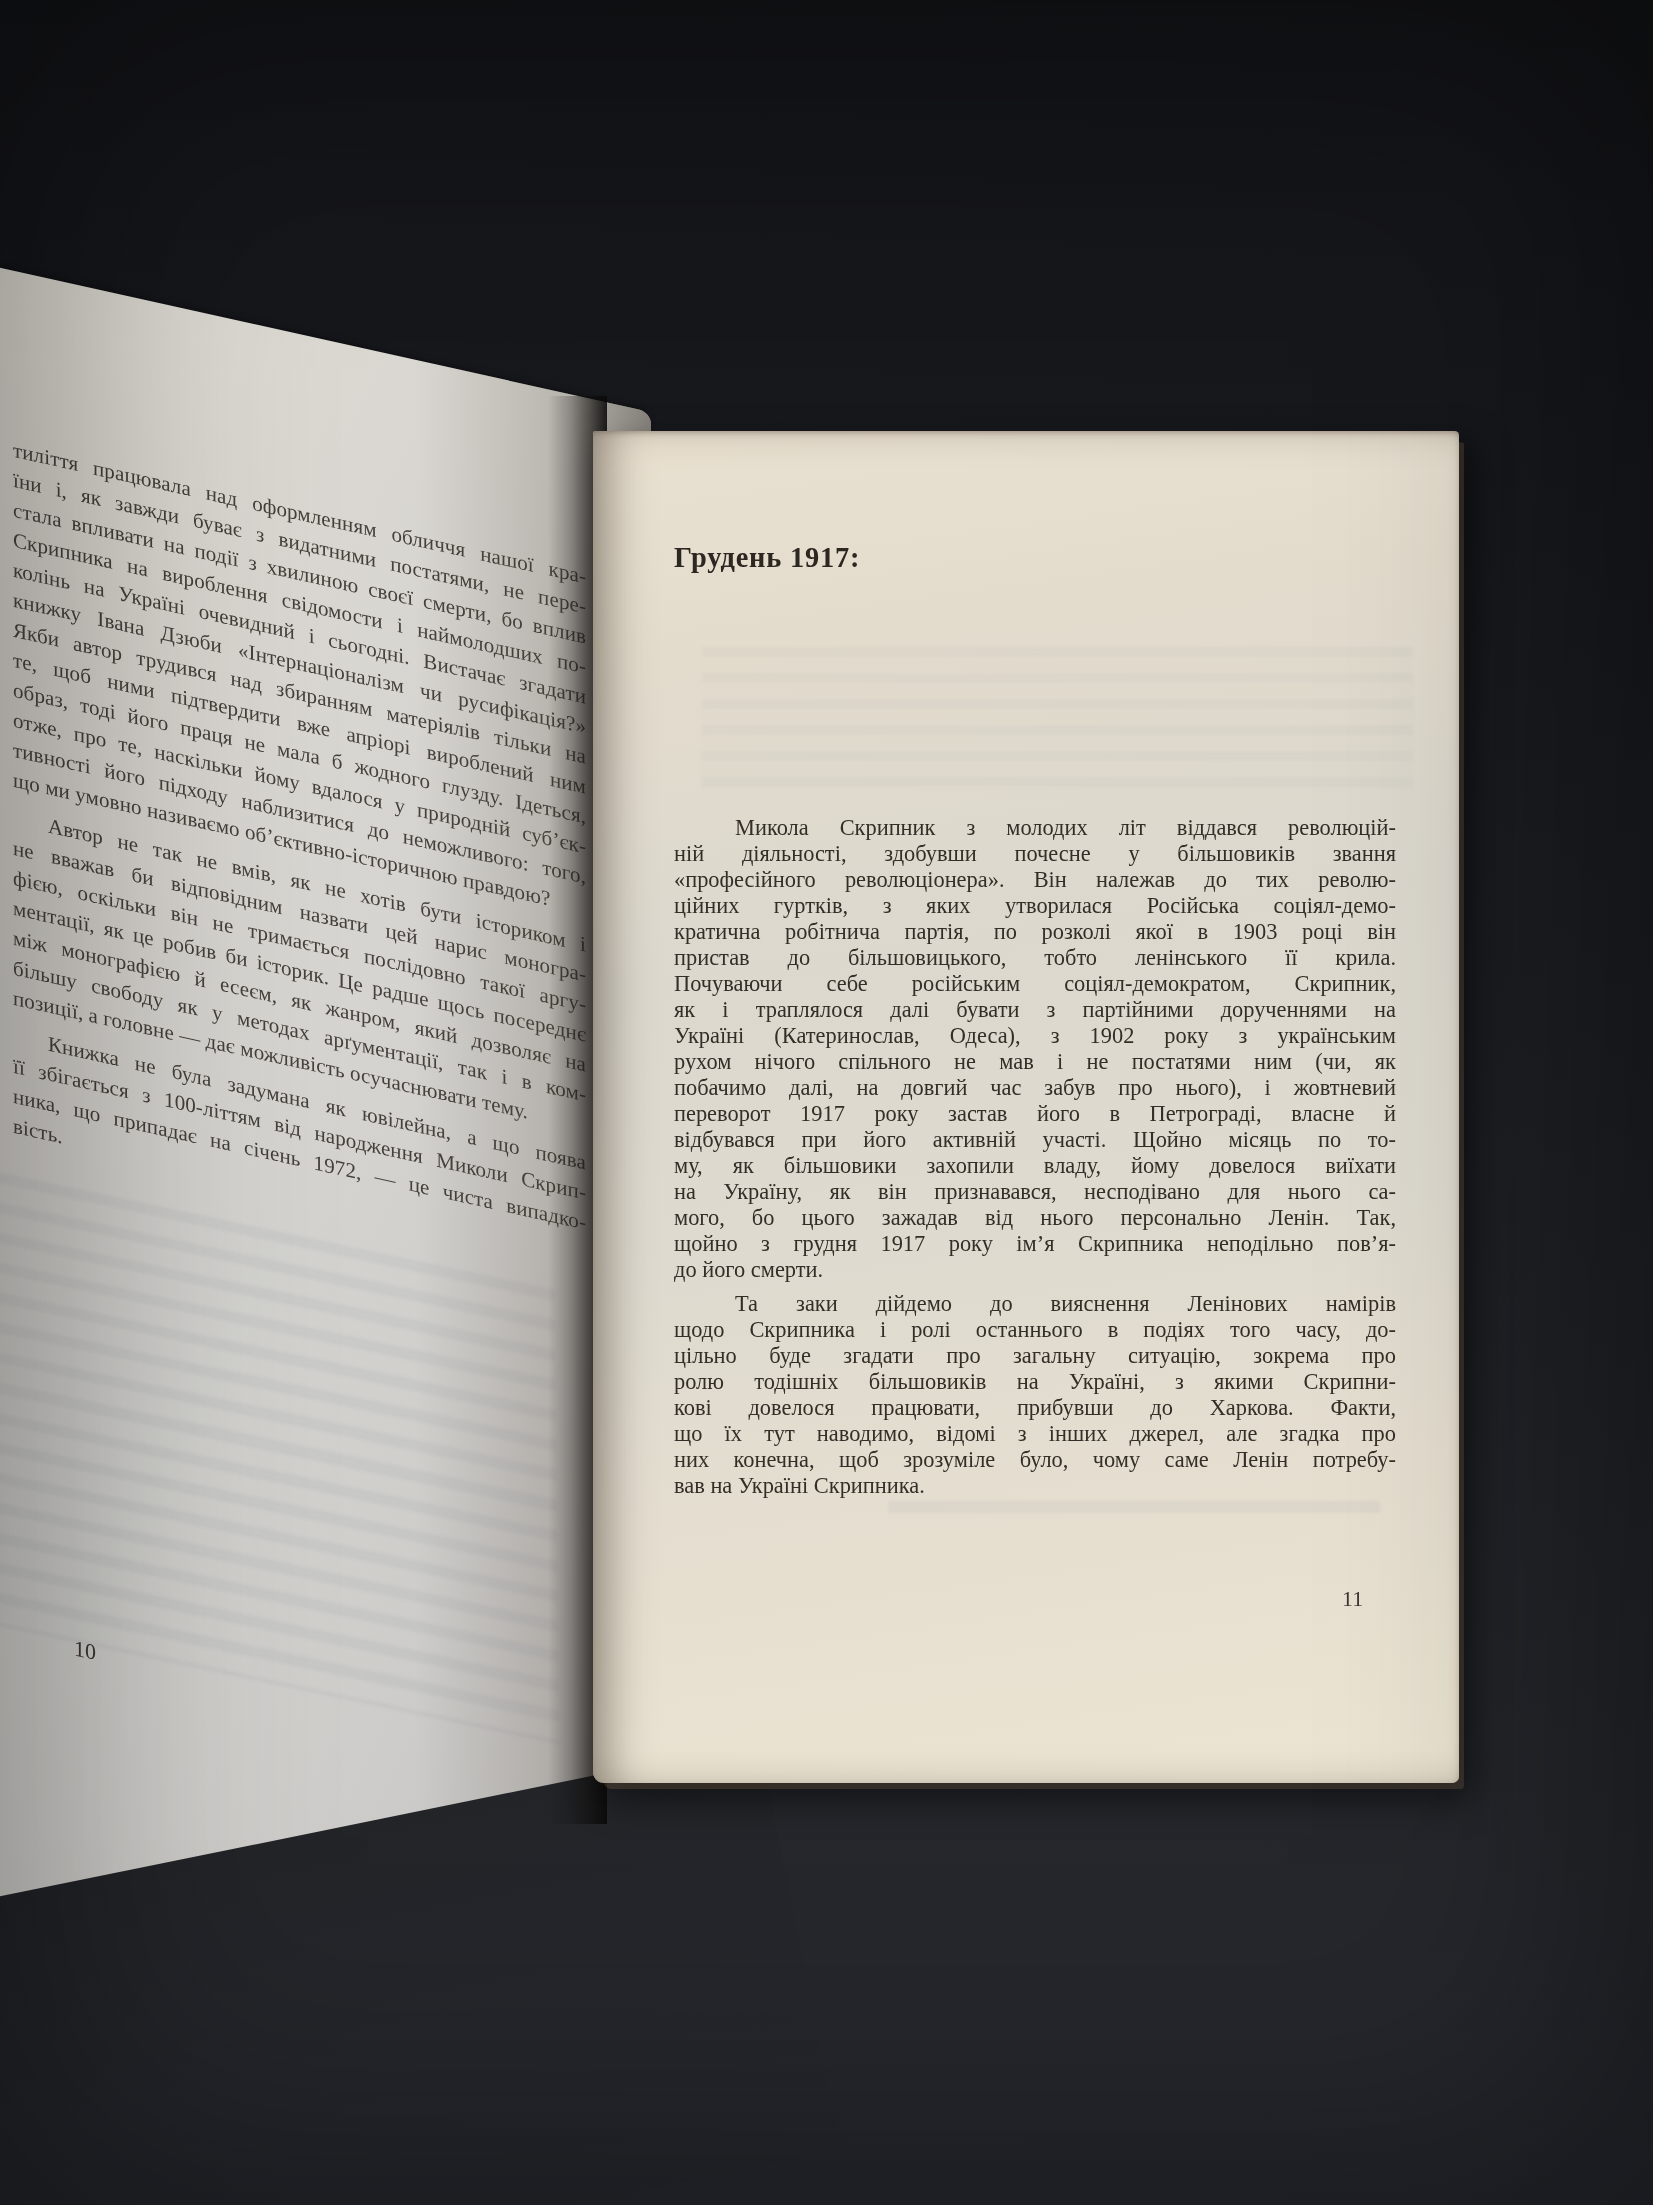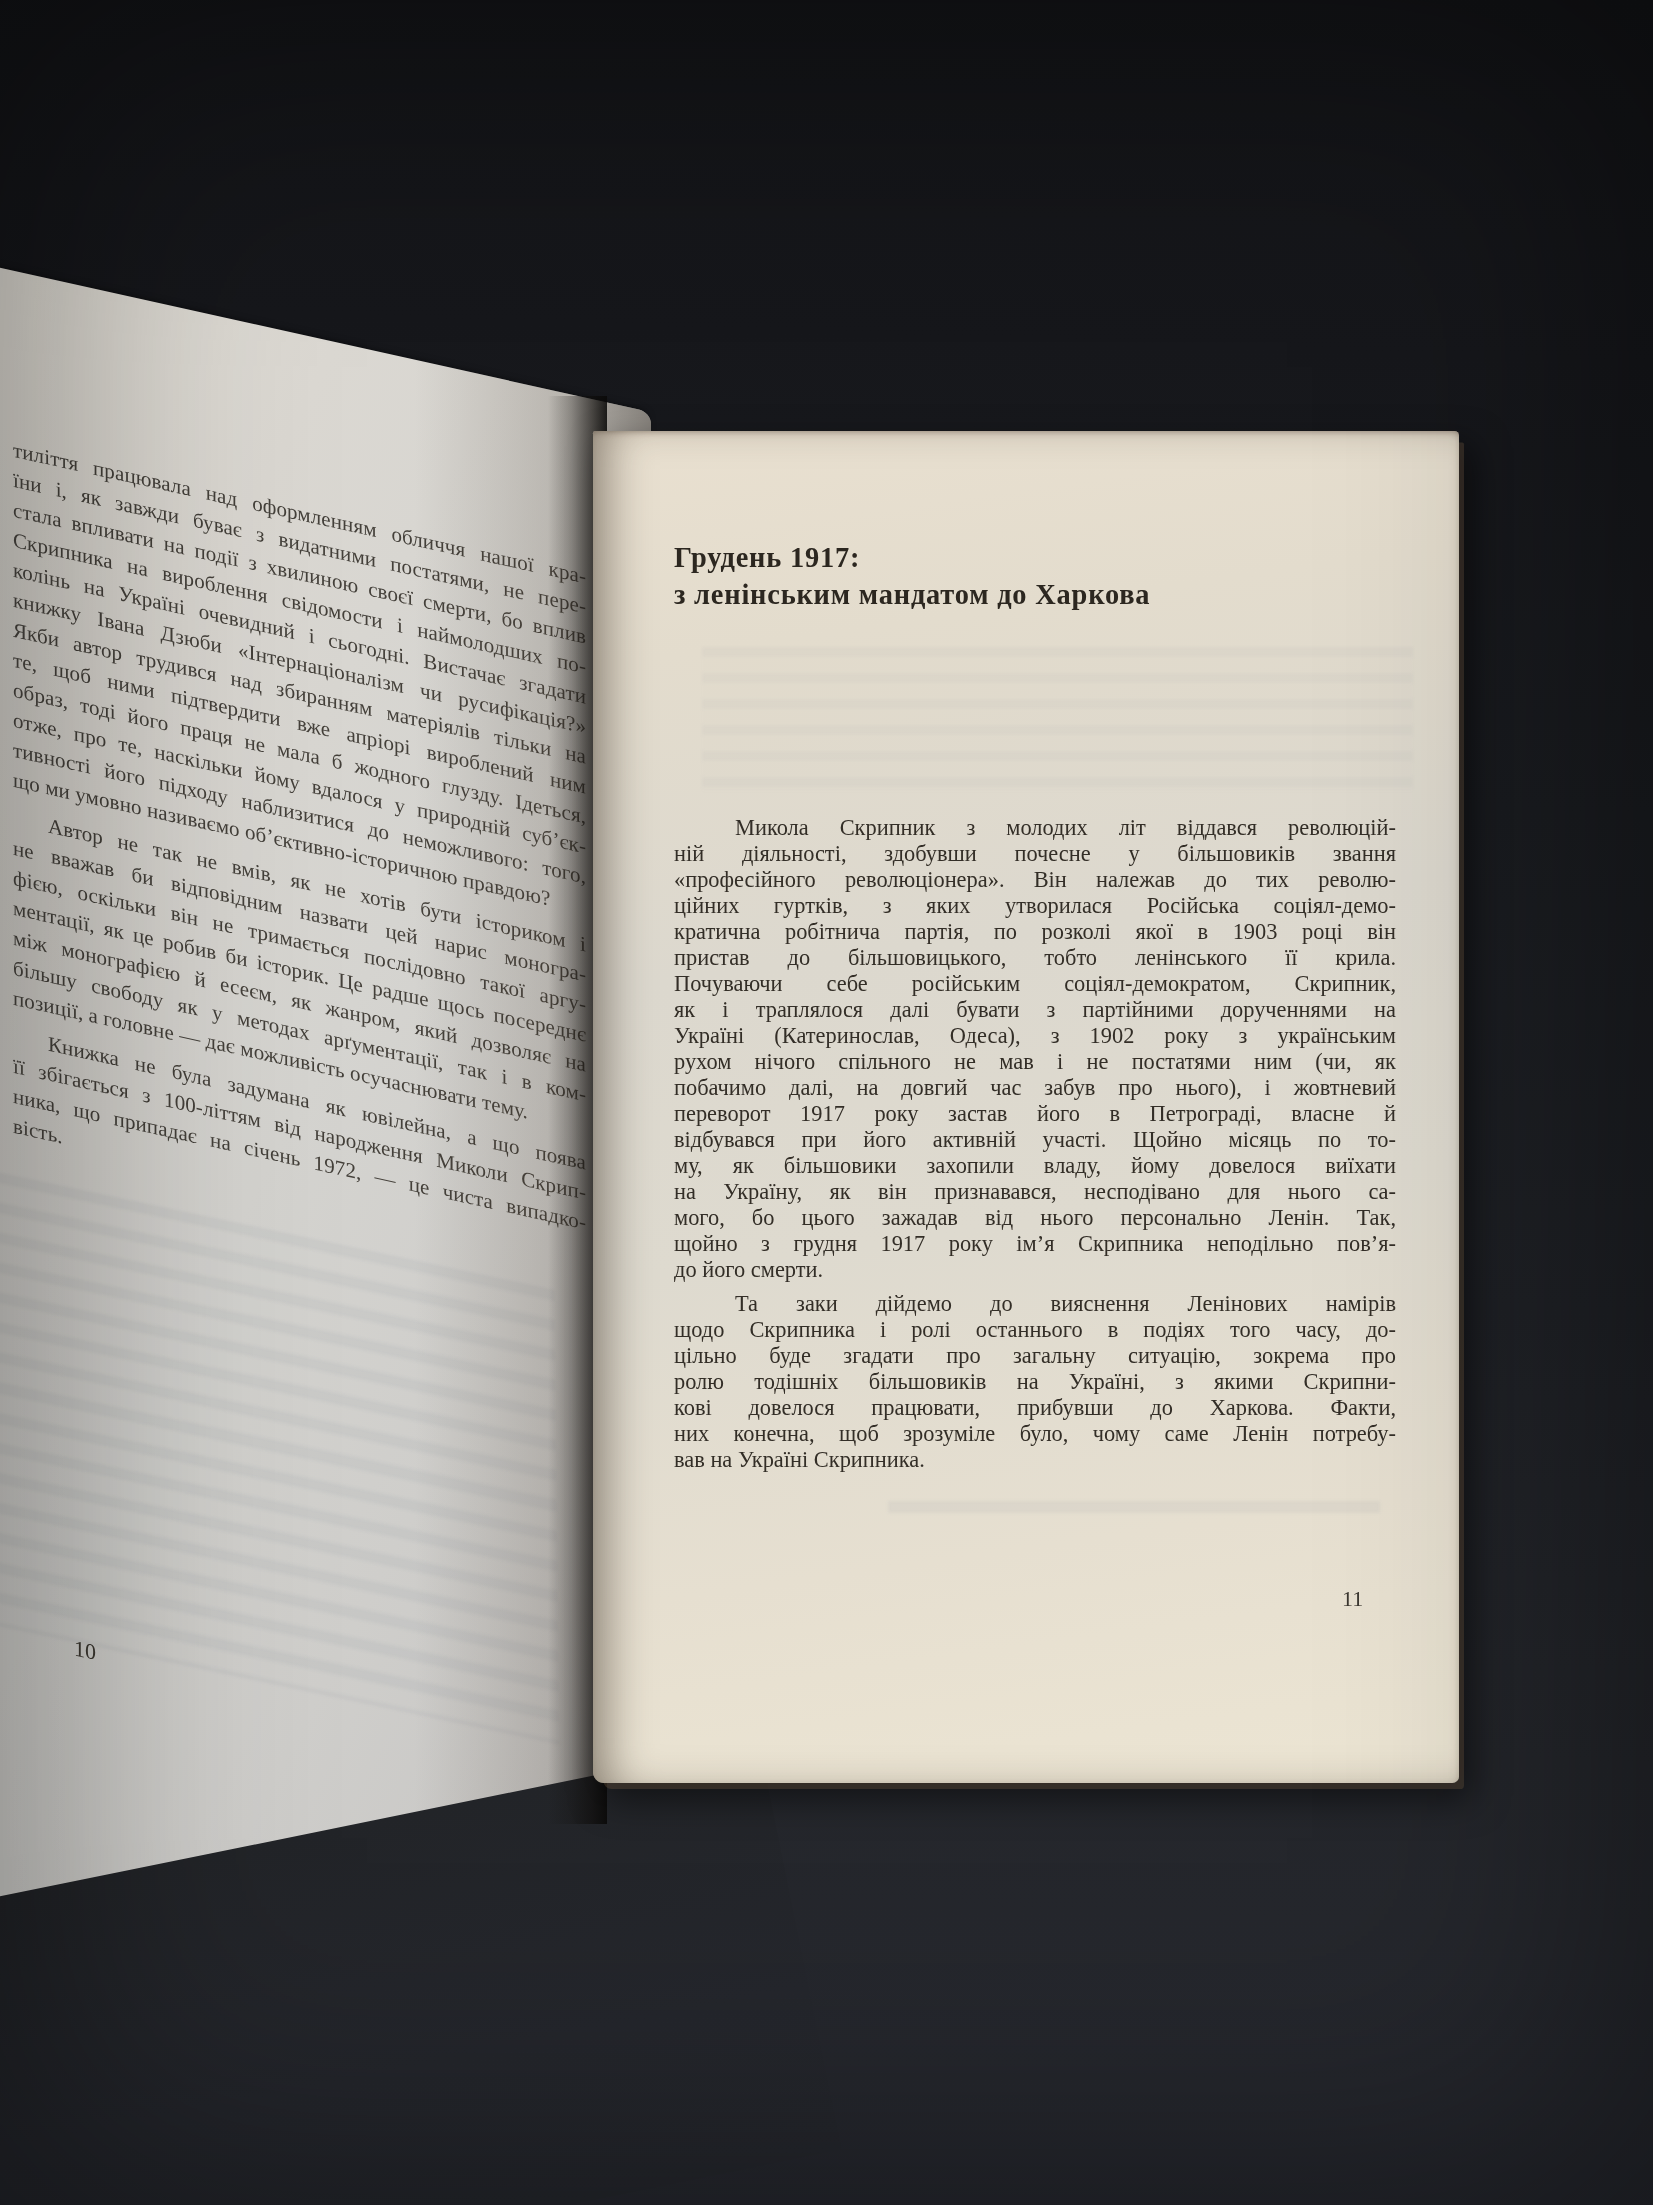--- a/index.html
+++ b/index.html
@@ -194,21 +194,20 @@
     <div class="lshade"></div>
   </div>
 
   <div class="bottom-mask"></div>
 
   <div class="gutter"></div>
 
   <div class="page-right">
     <h1 class="heading">
       <span class="hline">Грудень 1917:</span>
-      <span class="hline">з ленінським мандатом до Харкова</span>
     </h1>
     <div class="ghost ghost-right"></div>
     <div class="rtext">
         <div class="para">
           <div class="bl jl ind">Микола Скрипник з молодих літ віддався революцій-</div>
           <div class="bl jl">ній діяльності, здобувши почесне у більшовиків звання</div>
           <div class="bl jl">«професійного революціонера». Він належав до тих револю-</div>
           <div class="bl jl">ційних гуртків, з яких утворилася Російська соціял-демо-</div>
           <div class="bl jl">кратична робітнича партія, по розколі якої в 1903 році він</div>
           <div class="bl jl">пристав до більшовицького, тобто ленінського її крила.</div>
@@ -224,20 +223,21 @@
           <div class="bl jl">мого, бо цього зажадав від нього персонально Ленін. Так,</div>
           <div class="bl jl">щойно з грудня 1917 року ім’я Скрипника неподільно пов’я-</div>
           <div class="bl">до його смерти.</div>
         </div>
         <div class="para">
           <div class="bl jl ind">Та заки дійдемо до вияснення Ленінових намірів</div>
           <div class="bl jl">щодо Скрипника і ролі останнього в подіях того часу, до-</div>
           <div class="bl jl">цільно буде згадати про загальну ситуацію, зокрема про</div>
           <div class="bl jl">ролю тодішніх більшовиків на Україні, з якими Скрипни-</div>
           <div class="bl jl">кові довелося працювати, прибувши до Харкова. Факти,</div>
+          <div class="bl jl">що їх тут наводимо, відомі з інших джерел, але згадка про</div>
           <div class="bl jl">них конечна, щоб зрозуміле було, чому саме Ленін потребу-</div>
           <div class="bl">вав на Україні Скрипника.</div>
         </div>
       </div>
     <div class="ghost ghost-foot"></div>
     <div class="pagenum pagenum-right">11</div>
   </div>
 
   <div class="vignette"></div>
 </div>

